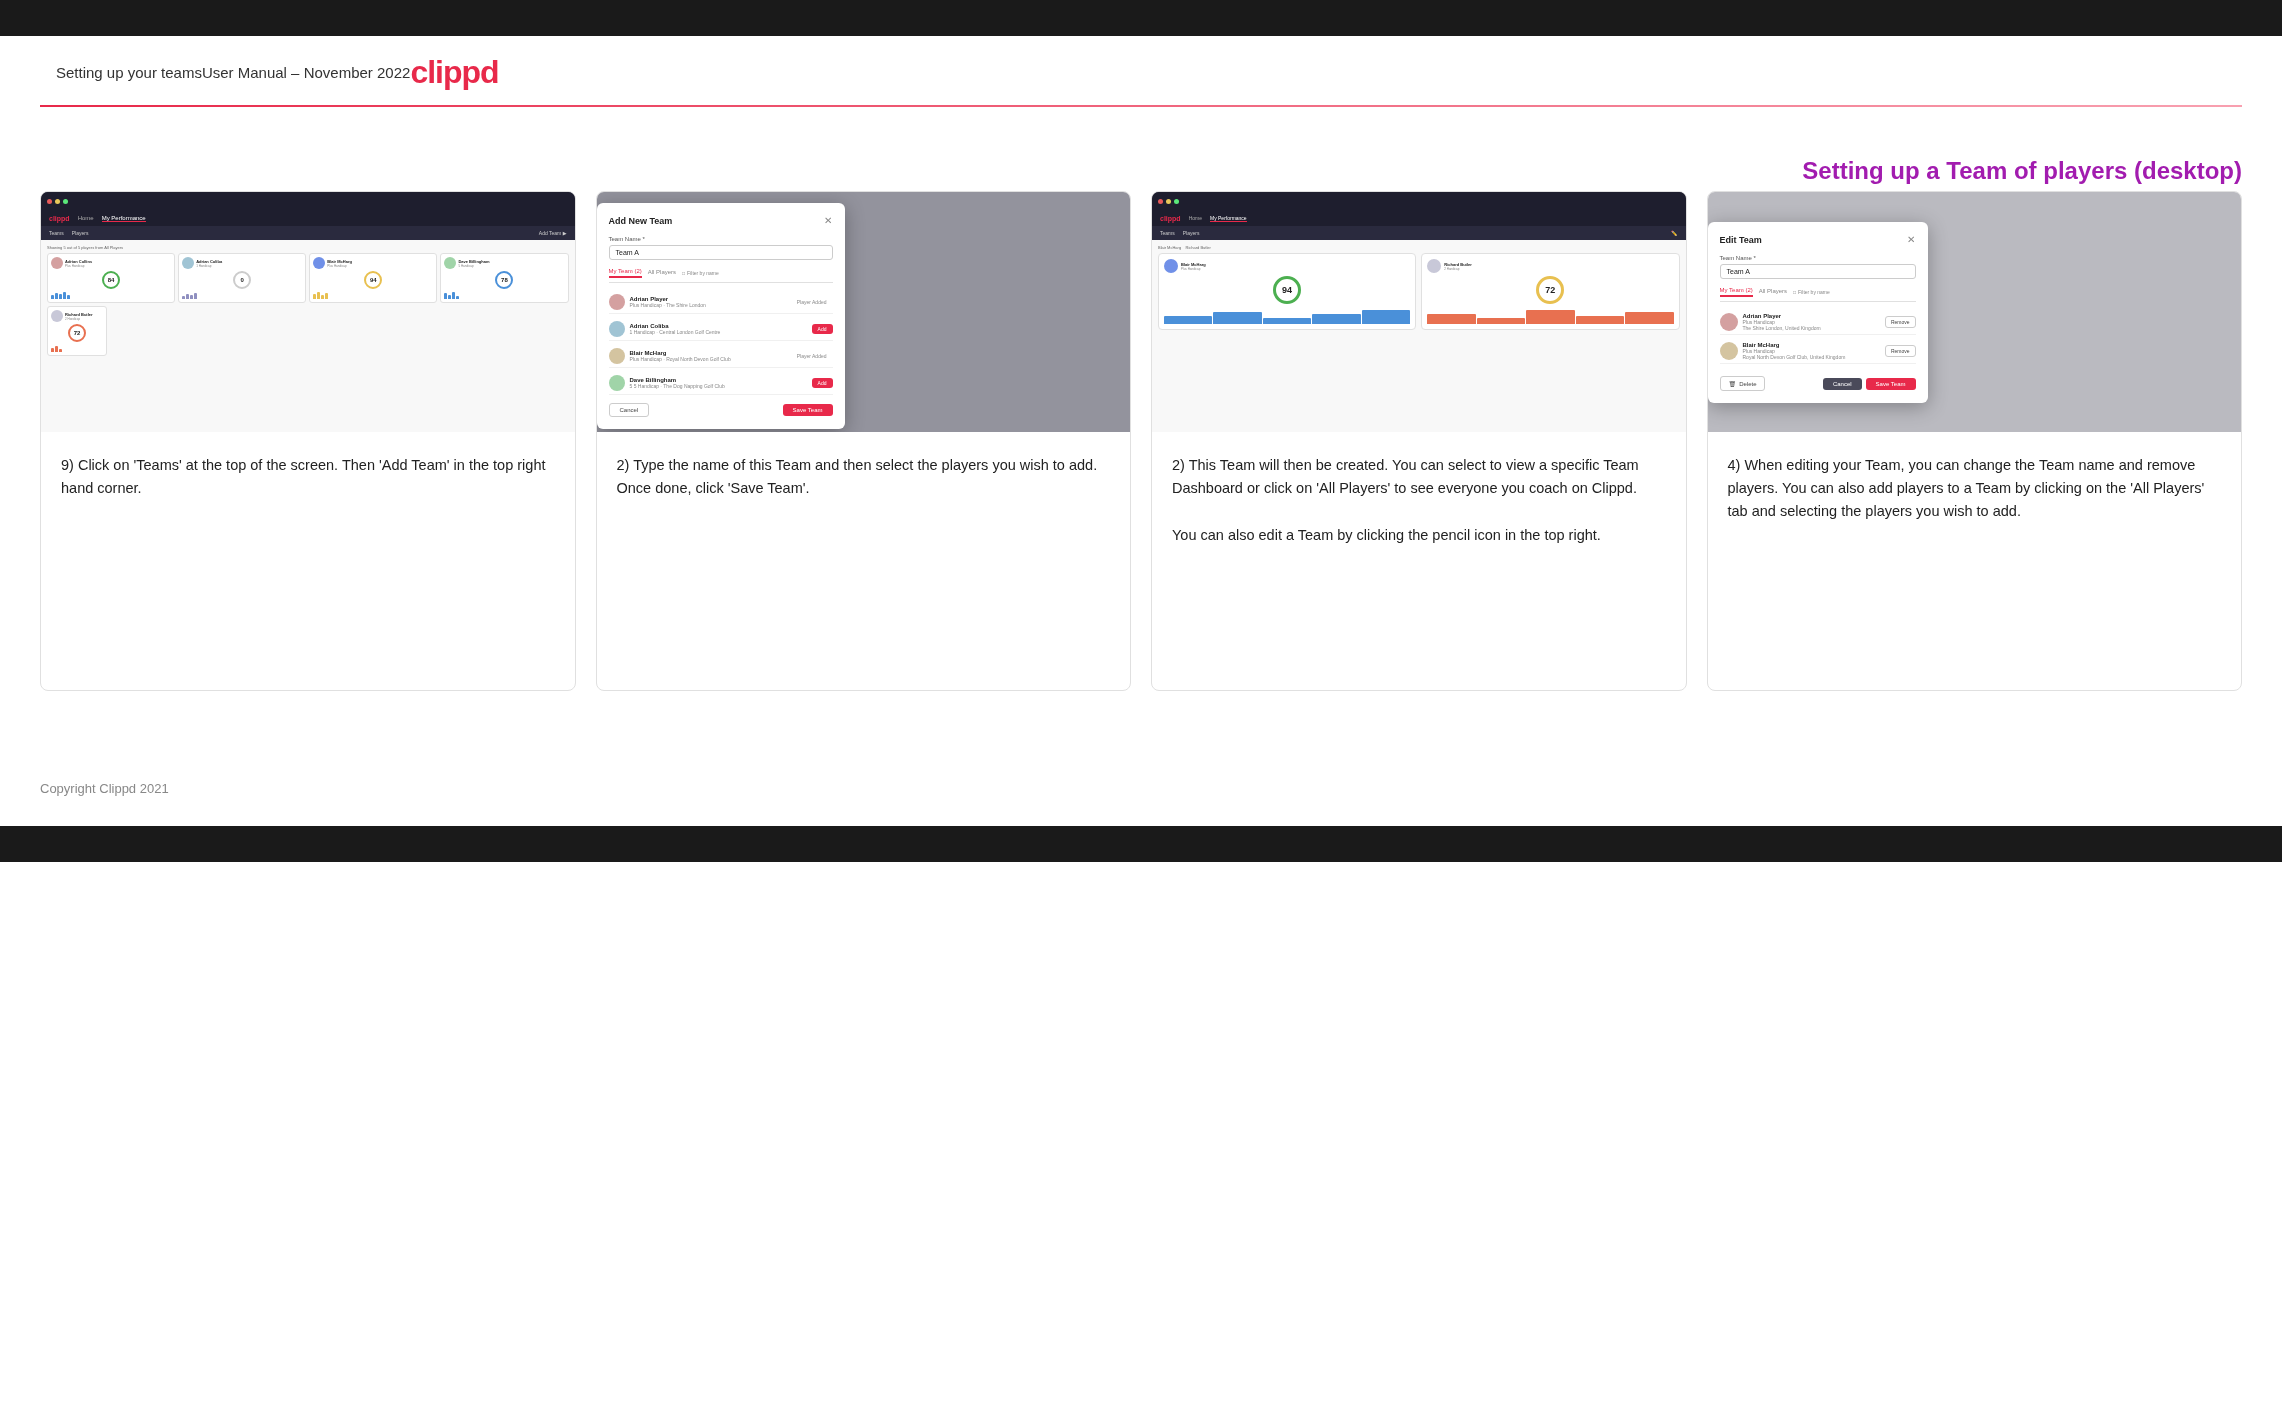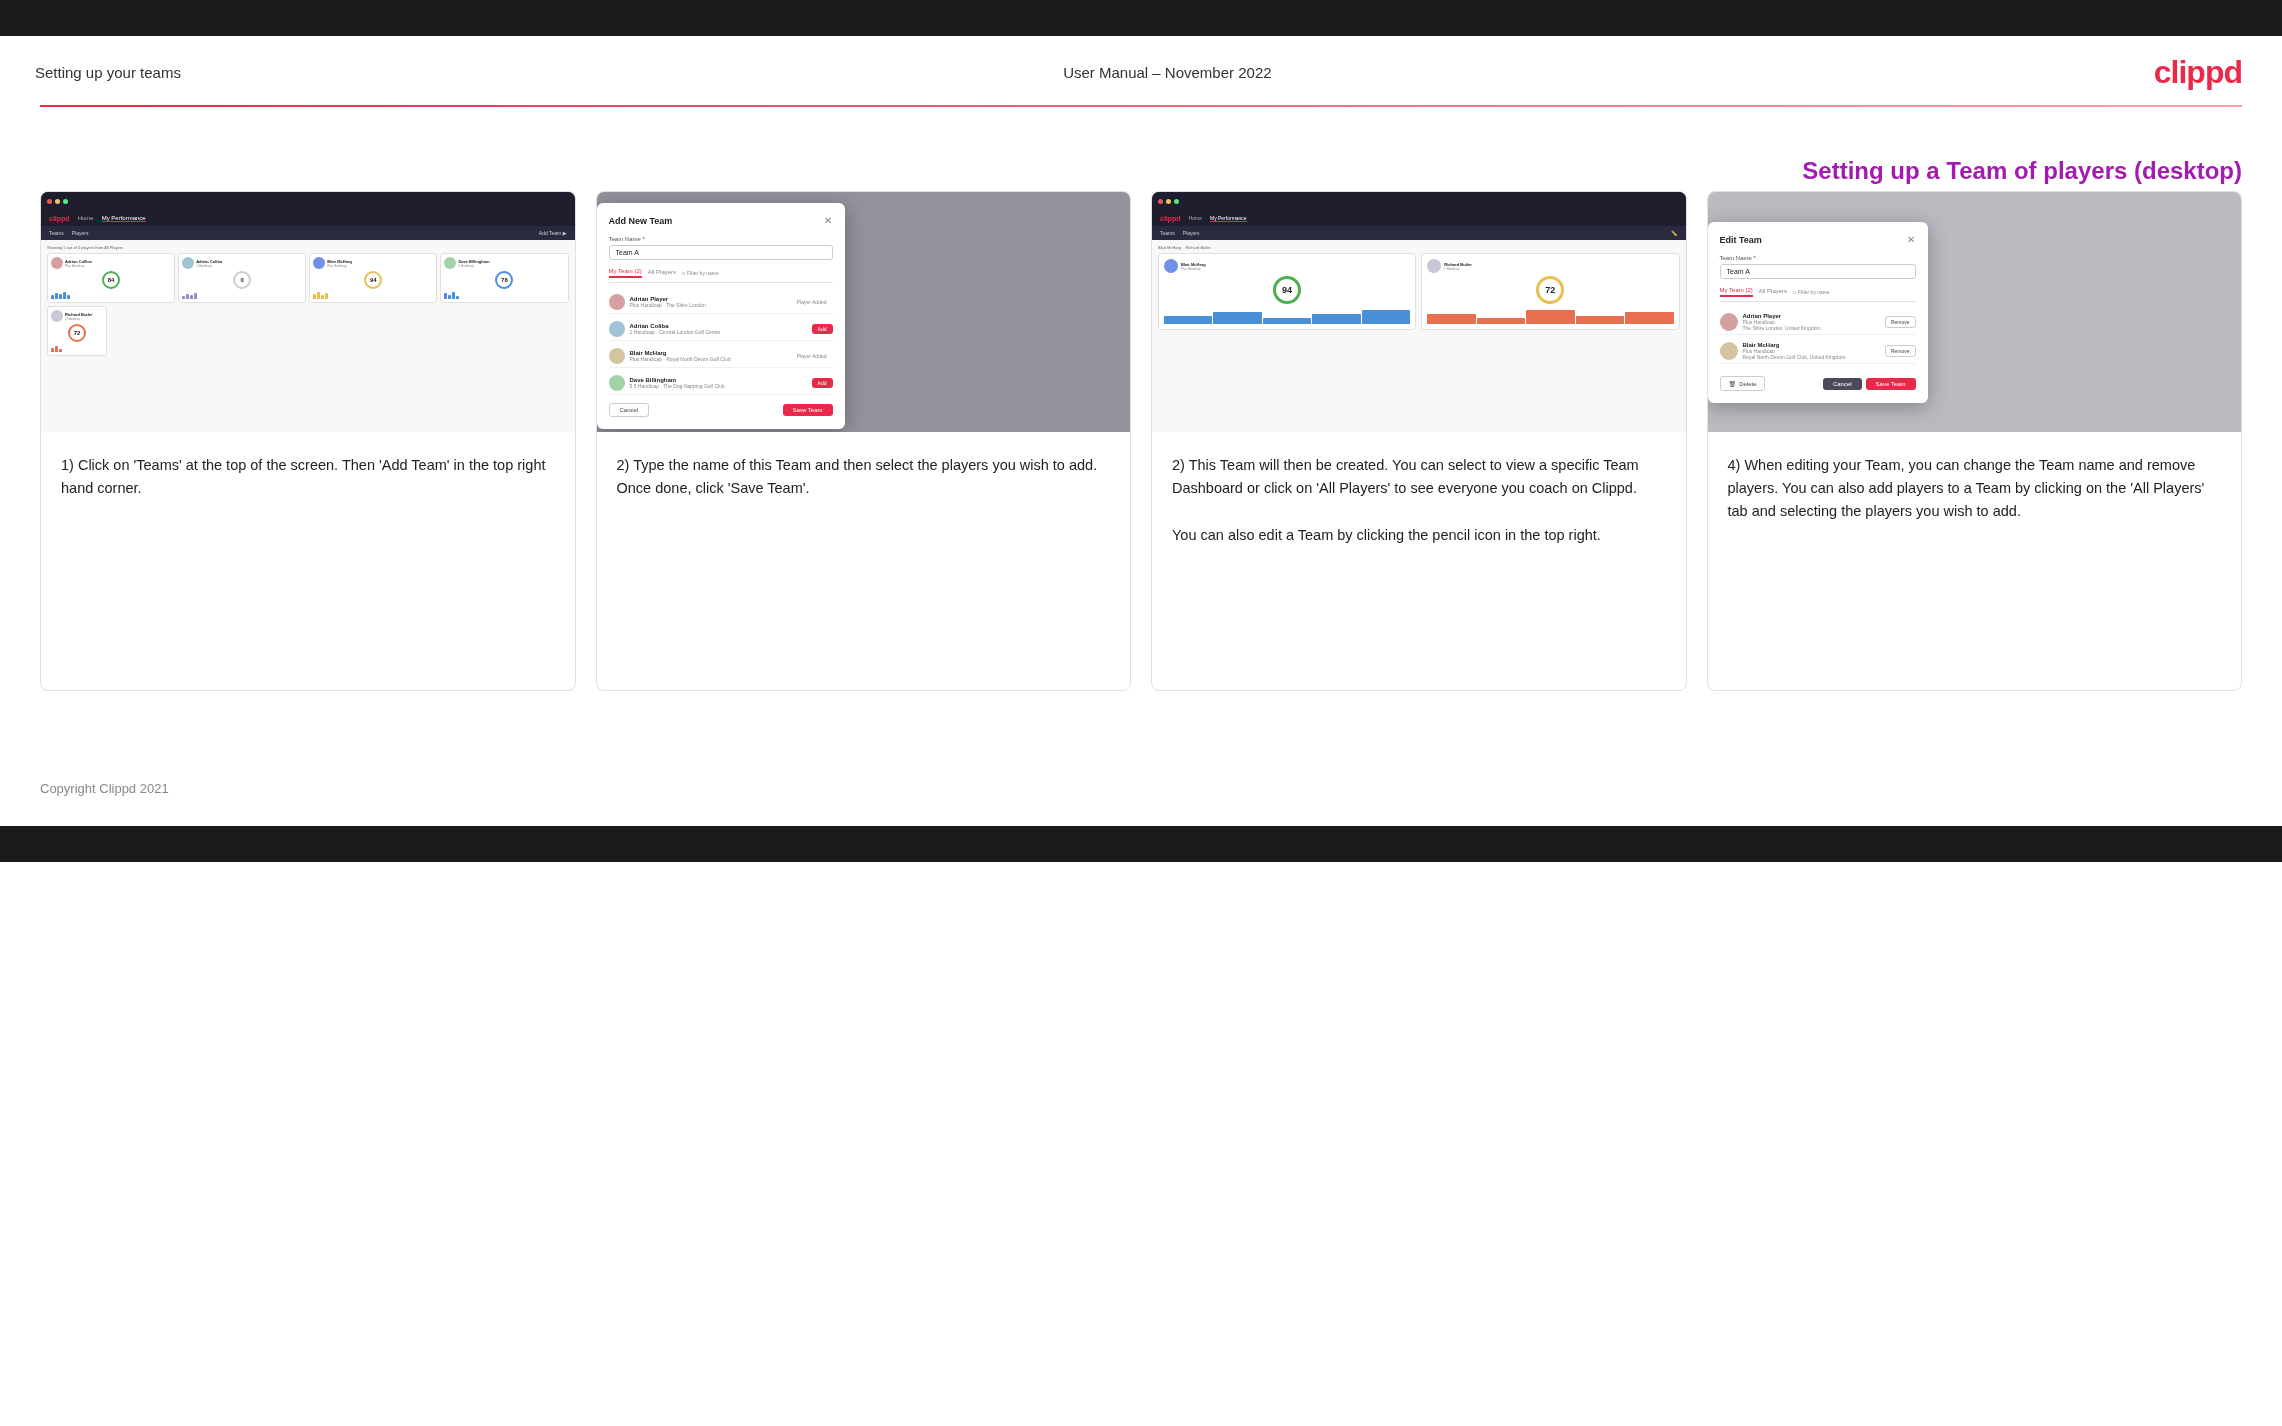--- a/index.html
+++ b/index.html
@@ -14,22 +14,22 @@
     .top-bar {
       background: #1a1a1a;
       height: 36px;
       width: 100%;
     }
 
     
     .header {
       display: flex;
       align-items: center;
-      justify-content: space-between;
-      padding: 18px 40px 14px 35px;
+      justify-content: flex-start;
+      padding: 18px 40px 14px 56px;
     }
     .header-left {
       font-size: 15px;
       color: #333;
     }
     .header-center {
       font-size: 15px;
       color: #333;
     }
     .header-logo {
@@ -568,21 +568,21 @@
                 <div style="display:flex;gap:1px;align-items:flex-end;height:8px;">
                   <div style="width:3px;background:#e87050;height:4px;border-radius:1px 1px 0 0;"></div>
                   <div style="width:3px;background:#e87050;height:6px;border-radius:1px 1px 0 0;"></div>
                   <div style="width:3px;background:#e87050;height:3px;border-radius:1px 1px 0 0;"></div>
                 </div>
               </div>
             </div>
           </div>
         </div>
       </div>
-      <div class="card-text">1) Click on 'Teams' at the top of the screen. Then 'Add Team' in the top right hand corner.</div>
+      <div class="card-text">9) Click on 'Teams' at the top of the screen. Then 'Add Team' in the top right hand corner.</div>
     </div>
 
     <div class="card">
       <div class="card-screenshot">
         <div class="mock-full mock2" style="background:rgba(50,50,70,0.5);display:flex;align-items:flex-start;justify-content:center;padding-top:8px;">
           <div class="mock2-dialog">
             <div class="mock2-title-row">
               <span class="mock2-title">Add New Team</span>
               <span class="mock2-close">✕</span>
             </div>

